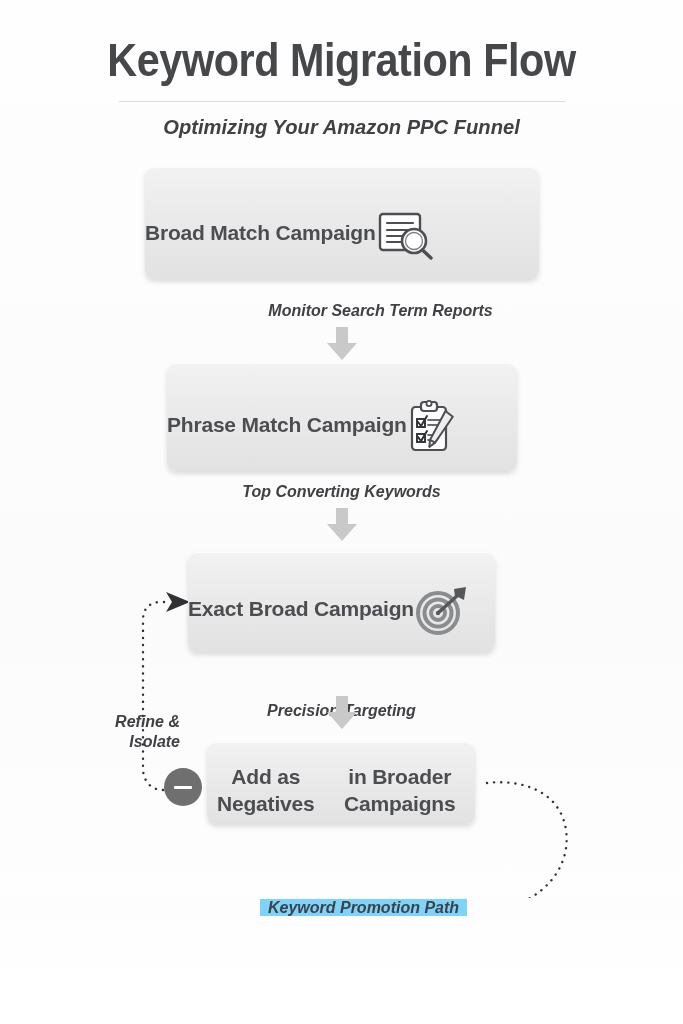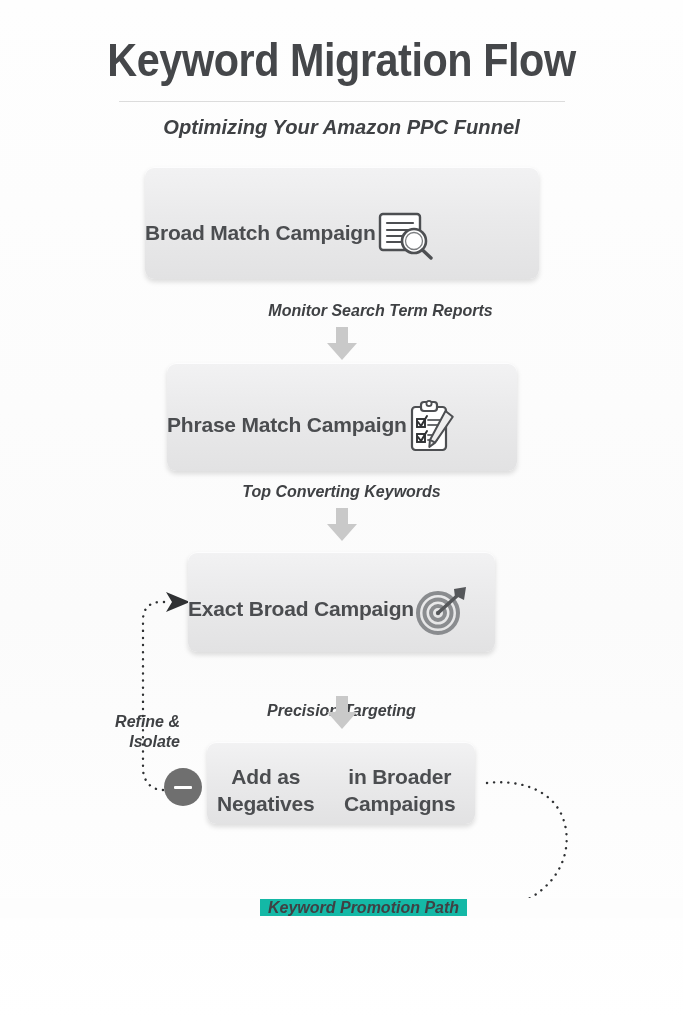--- a/index.html
+++ b/index.html
@@ -117,21 +117,21 @@
     font-style: italic;
     color: #3f4144;
     line-height: 20px;
   }
   #label-refine { left: 94px; top: 712px; width: 86px; text-align: right; }
   #label-promotion {
     left: 0; top: 898px; width: 683px; text-align: center;
     background: #fdfdfd; 
   }
   #label-promotion span {
-    background: #14b8a6;
+    background: #7dd3fc;
     padding: 0 8px;
     margin-left: 44px;
   }
 
   
   #minus-badge {
     position: absolute;
     left: 164px; top: 768px;
     width: 38px; height: 38px;
     border-radius: 50%;

